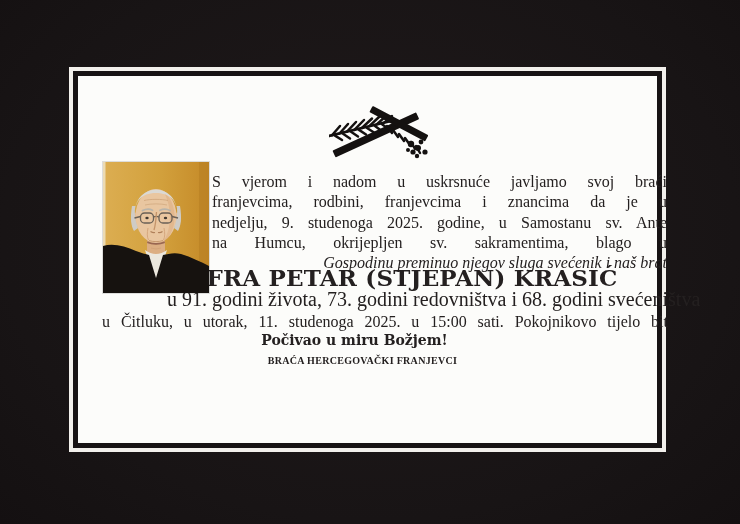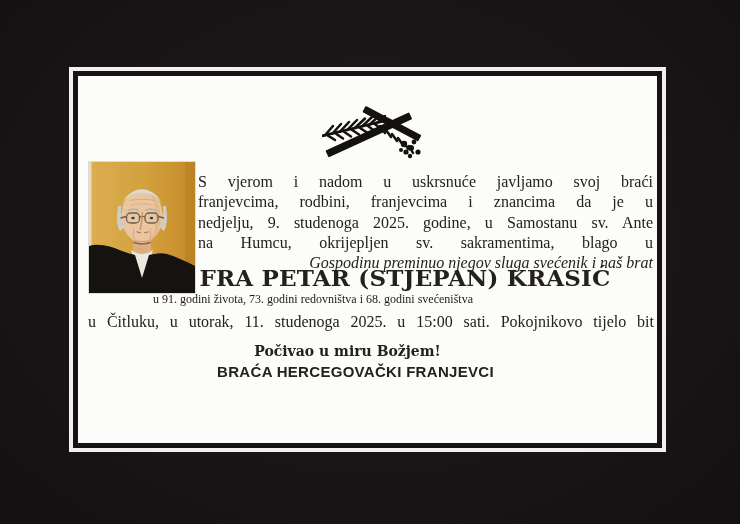--- a/index.html
+++ b/index.html
@@ -16,20 +16,21 @@
   }
   
   .frame {
     position: absolute;
     left: 73px; top: 71px;
     width: 589px; height: 377px;
     box-sizing: border-box;
     background: #fcfcfa;
     border: 5px solid #171314;
     outline: 4px solid #f2f0ec;
+    padding-left: 14px;
   }
   .content {
     position: relative;
     width: 100%; height: 100%;
     box-sizing: border-box;
     padding: 0 5px;
     color: #242020;
   }
   .photo {
     position: absolute;
@@ -57,45 +58,44 @@
     font-family: "DejaVu Serif", serif;
     font-weight: bold;
     font-size: 23px;
     line-height: 26px;
     text-align: center;
     letter-spacing: 0.2px;
     white-space: nowrap;
   }
   .age {
     margin: 0 30px 0 70px;
-    font-size: 12px;
+    font-size: 20px;
     line-height: 16px;
     text-align: left;
     white-space: nowrap;
   }
   .funeral {
     margin: 5px 4px 0 5px;
     width: 566px;
     font-size: 16px;
     line-height: 20px;
   }
   .closing {
-    margin-top: 11px;
     font-family: "DejaVu Serif", serif;
     font-weight: bold;
     font-size: 14px;
     line-height: 17px;
     text-align: center;
     transform: translateX(-20px);
   }
   .signature {
     margin-top: 3px;
-    font-family: Liberation Sans, sans-serif;
+    font-family: Liberation Serif, serif;
     font-weight: bold;
-    font-size: 15px;
+    font-size: 10px;
     line-height: 17px;
     text-align: center;
     letter-spacing: 0.3px;
     transform: translateX(-12px);
   }
   i { font-style: italic; }
 </style>
 </head>
 <body>
 

